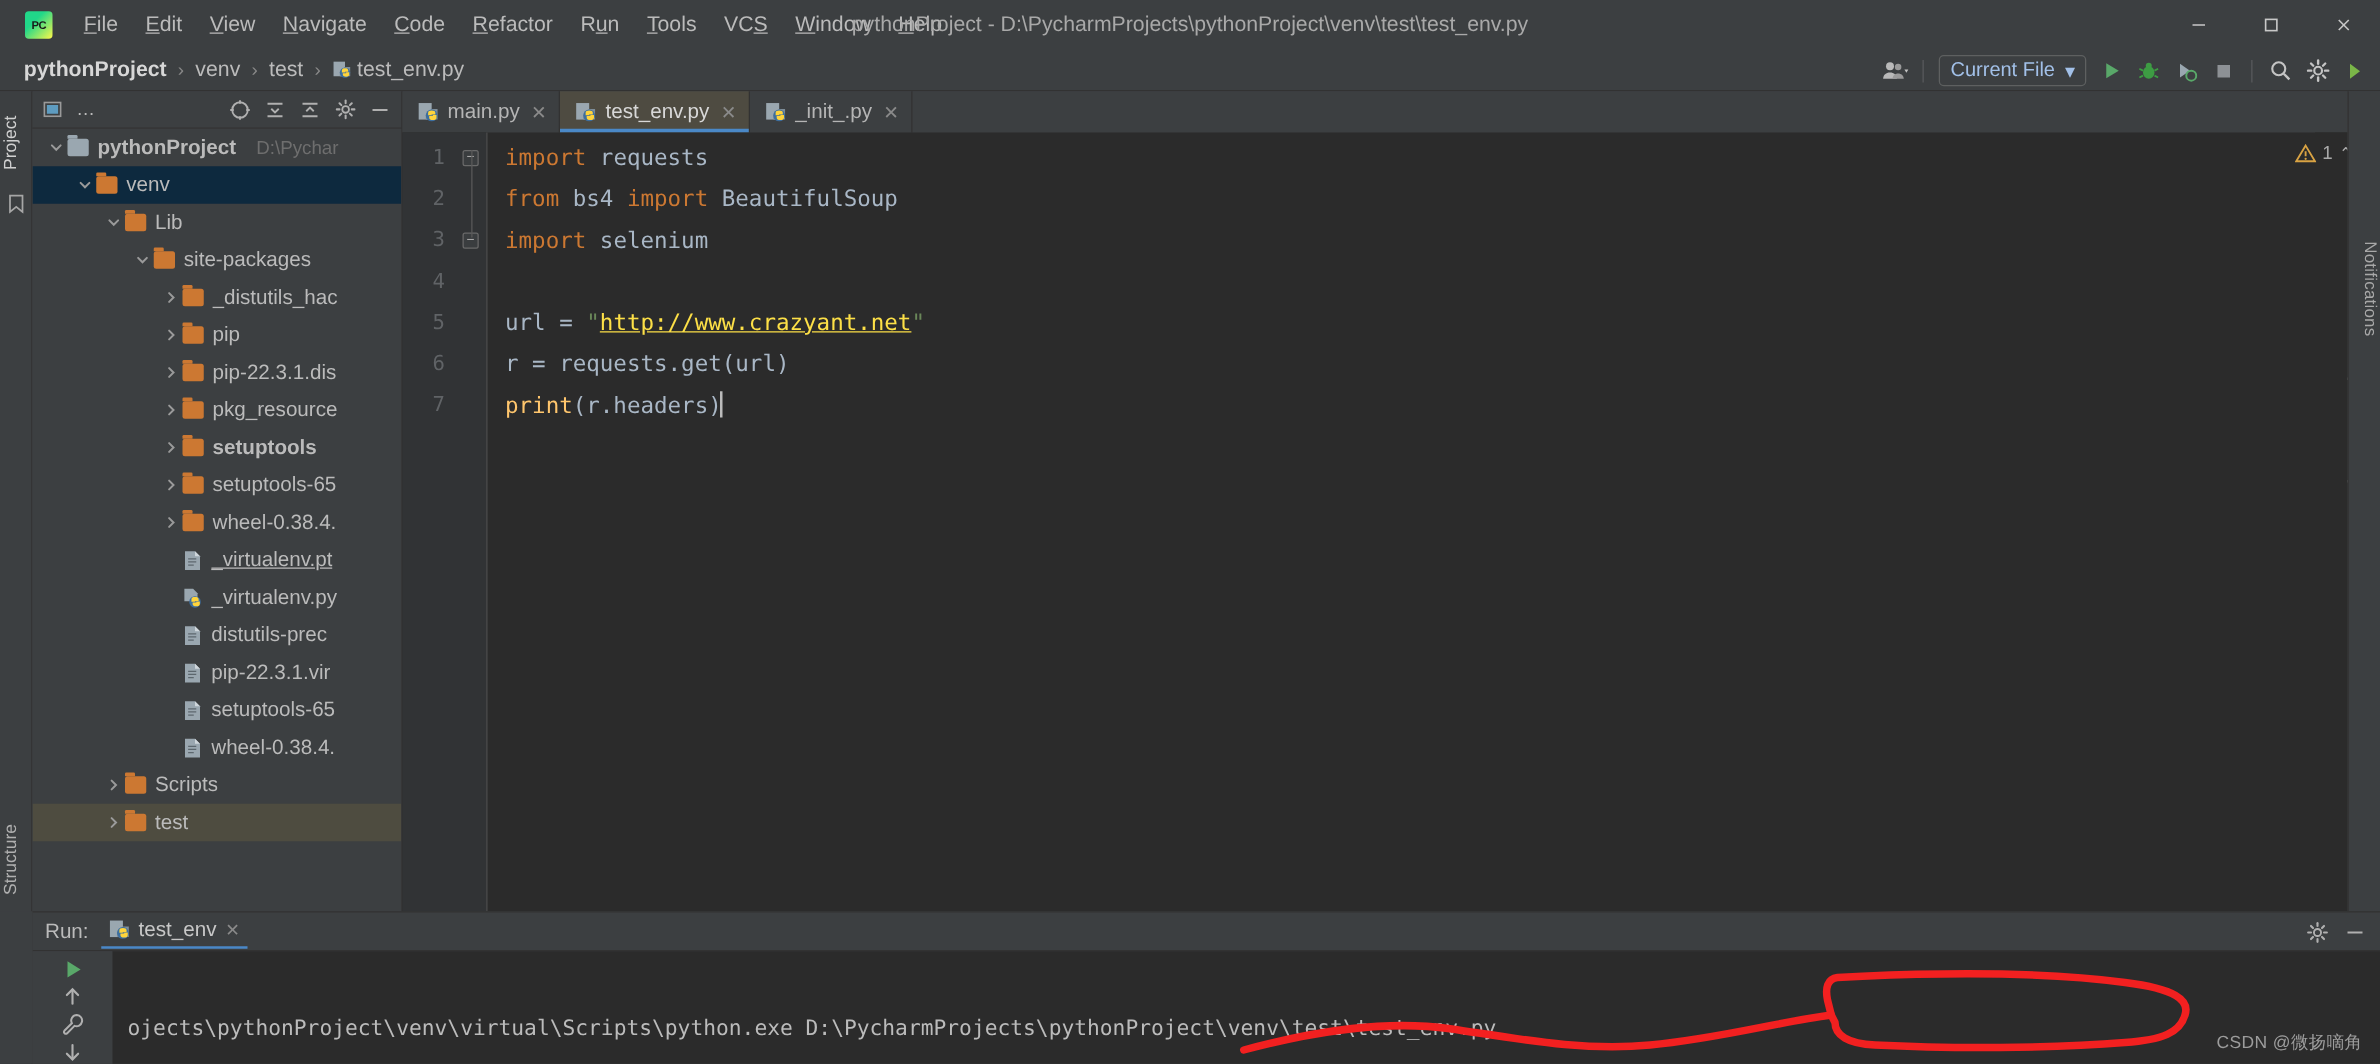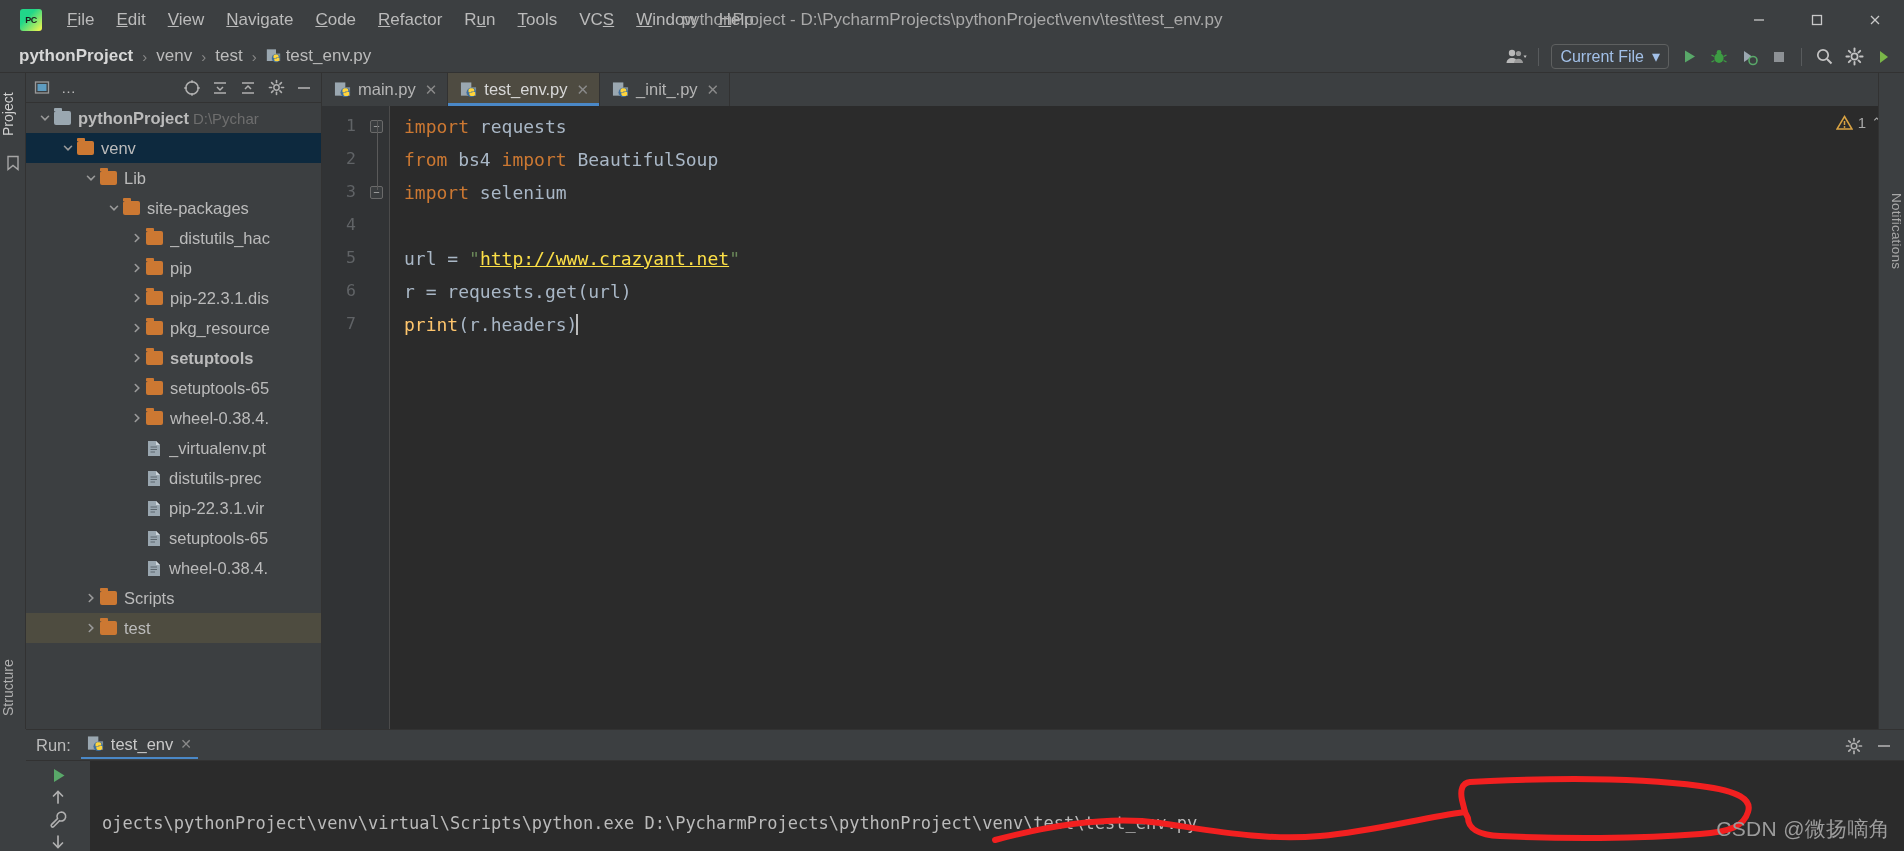--- a/index.html
+++ b/index.html
@@ -122,21 +122,21 @@
     content: ''; position: absolute; top: -3px; left: 0; width: 8px; height: 3px;
     background: #cc7832; border-radius: 1px 1px 0 0;
   }
   .tfolder.gray { background: #9aa7b0; }
   .tfolder.gray::before {
     content: ''; position: absolute; top: -3px; left: 0; width: 8px; height: 3px;
     background: #9aa7b0; border-radius: 1px 1px 0 0;
   }
   .tdoc { width: 16px; height: 17px; flex: 0 0 16px; margin-right: 7px; }
   .tlabel { overflow: hidden; text-overflow: clip; }
-  .tpath { color: #6e6e6e; font-size: 15px; margin-left: 4px; }
+  .tpath { color: #6e6e6e; font-size: 15px; margin-left: 16px; }
 
   
   .editor-tabs {
     position: absolute; top: 73px; left: 322px; width: 1582px; height: 33px;
     background: #3c3f41; display: flex; align-items: stretch;
   }
   .etab {
     display: flex; align-items: center; padding: 0 10px 0 12px; gap: 7px;
     font-size: 16.5px; color: #b5b5b5; position: relative; cursor: default;
     border-right: 1px solid #323232;
@@ -241,21 +241,21 @@
     position: absolute; top: 120px; right: 0; width: 26px;
     writing-mode: vertical-rl; font-size: 13.5px; color: #a8a8a8;
     white-space: nowrap; letter-spacing: 0.2px;
   }
 
   
   .annot { position: absolute; inset: 0; pointer-events: none; }
 
   
   .watermark {
-    position: absolute; right: 14px; bottom: 8px; font-size: 21px;
+    position: absolute; right: 14px; bottom: 8px; font-size: 14px;
     color: #9c9c9c; letter-spacing: 0.3px; margin-left: 40px;
   }
   
   .statusbar {
     position: absolute; bottom: 0; left: 0; width: 26px; height: 122px; background: #3c3f41;
   }
 </style>
 </head>
 <body>
 
@@ -560,34 +560,45 @@
         </div>
         <div class="trow" style="padding-left: 102px;">
           <span class="tarrow">
             <svg width="12" height="12" viewBox="0 0 12 12" fill="none" stroke="#9a9a9a" stroke-width="1.6" stroke-linecap="round">
               <path d="M4.3 2.5 L7.8 6 L4.3 9.5"></path>
             </svg>
           </span>
           <span class="tfolder orange"></span>
           <span class="tlabel">wheel-0.38.4.</span>
         </div>
-        <div class="trow" style="padding-left: 102px;">
+        <div class="trow" style="padding-left: 102px; text-decoration: underline;">
           <span class="tarrow"></span>
           <span style="display: flex; align-items: center;">
             <svg class="tdoc" viewBox="0 0 16 17">
               <path d="M2 1h8l4 4v11H2z" fill="#9aa7b0"></path>
               <path d="M10 1l4 4h-4z" fill="#cfd6db"></path>
               <g stroke="#5d676e" stroke-width="1">
                 <line x1="4.5" y1="7" x2="11" y2="7"></line>
                 <line x1="4.5" y1="9.5" x2="11" y2="9.5"></line>
                 <line x1="4.5" y1="12" x2="9" y2="12"></line>
               </g>
             </svg>
           </span>
           <span class="tlabel">_virtualenv.pt</span>
+        </div>
+        <div class="trow" style="padding-left: 102px;">
+          <span class="tarrow"></span>
+          <span style="display: flex; align-items: center;">
+            <svg class="tdoc" viewBox="0 0 16 17">
+              <path d="M1.5 1h7l3.5 3.5V11H1.5z" fill="#9aa7b0"></path>
+              <circle cx="10" cy="11.5" r="4.6" fill="#3c6e9f"></circle>
+              <path d="M10 7.6c1.9 0 2.9.5 2.9 1.8v1.3H9.95v.55h3.9v2c0 1.3-1 1.8-2.85 1.8s-2.9-.5-2.9-1.8v-1.3h3v-.55H7.15v-2c0-1.3 1-1.8 2.85-1.8z" fill="#ffd43b"></path>
+            </svg>
+          </span>
+          <span class="tlabel">_virtualenv.py</span>
         </div>
         <div class="trow" style="padding-left: 102px;">
           <span class="tarrow"></span>
           <span style="display: flex; align-items: center;">
             <svg class="tdoc" viewBox="0 0 16 17">
               <path d="M2 1h8l4 4v11H2z" fill="#9aa7b0"></path>
               <path d="M10 1l4 4h-4z" fill="#cfd6db"></path>
               <g stroke="#5d676e" stroke-width="1">
                 <line x1="4.5" y1="7" x2="11" y2="7"></line>
                 <line x1="4.5" y1="9.5" x2="11" y2="9.5"></line>

